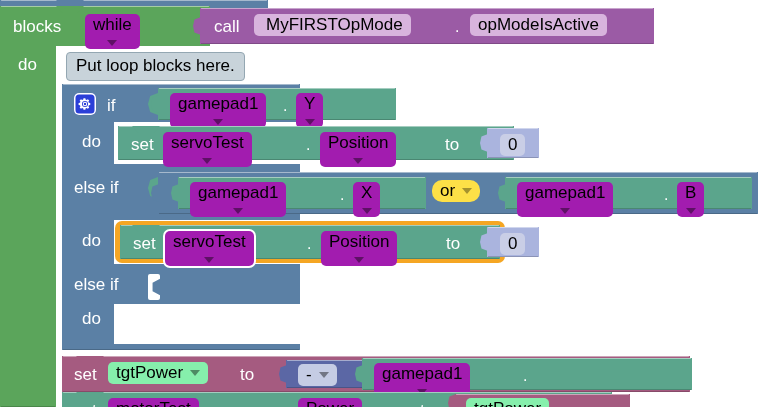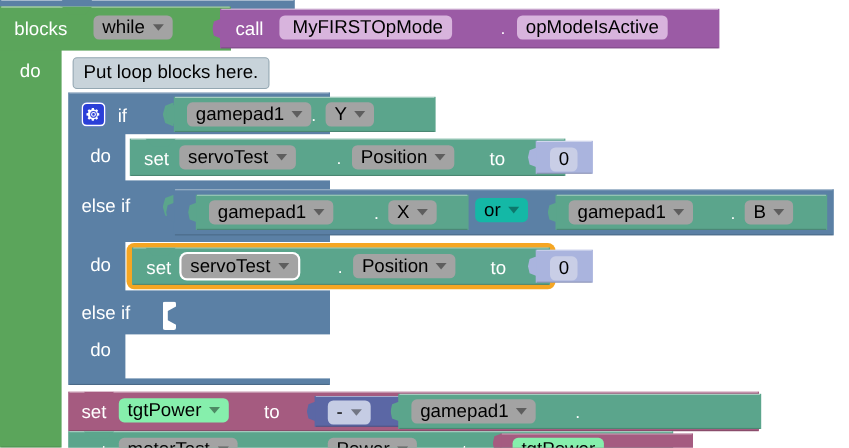--- a/index.html
+++ b/index.html
@@ -50,25 +50,25 @@
     width: 0; height: 0;
     border-left: 5px solid transparent;
     border-right: 5px solid transparent;
     border-top: 6px solid rgba(0,0,0,.42);
     display: inline-block;
     flex: none;
   }
   .field.sel-outline { box-shadow: 0 0 0 2px #ffffff; }
 
   
-  .f-green   { background: #a3a3a3; }
+  .f-green   { background: #a21caf; flex-direction: column; }
   .f-purple  { background: #D8B4DD; }
   .f-pink    { background: #86efac; }
   .f-blue    { background: #C5CCE4; }
-  .f-steel   { background: #14b8a6; }
+  .f-steel   { background: #fde047; border-radius: 10px; }
   .f-steel .caret { border-top-color: rgba(0,0,0,.35); }
   .f-num     { background: #C9CEE6; color:#000; }
 
   
   .bubble {
     display: inline-flex;
     align-items: center;
     background: #C8D3DA;
     border: 1px solid #94A7B2;
     border-radius: 4px;

